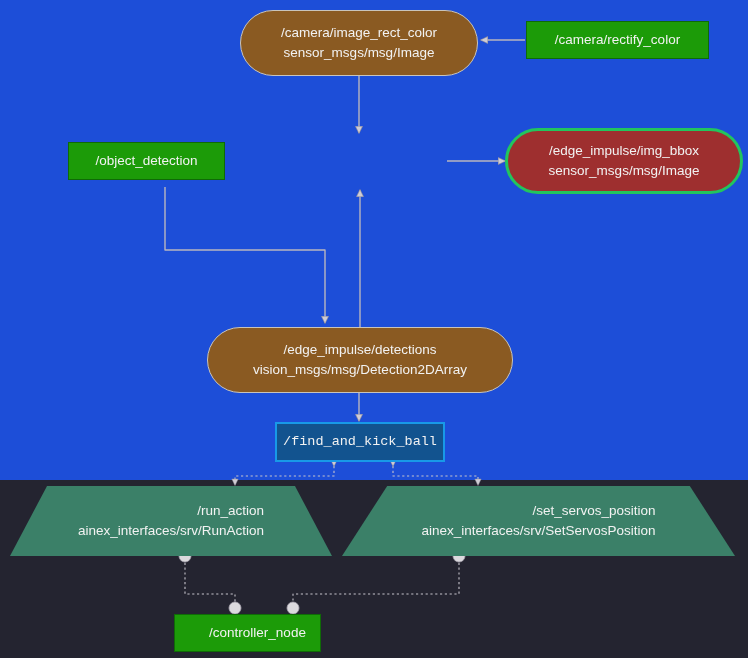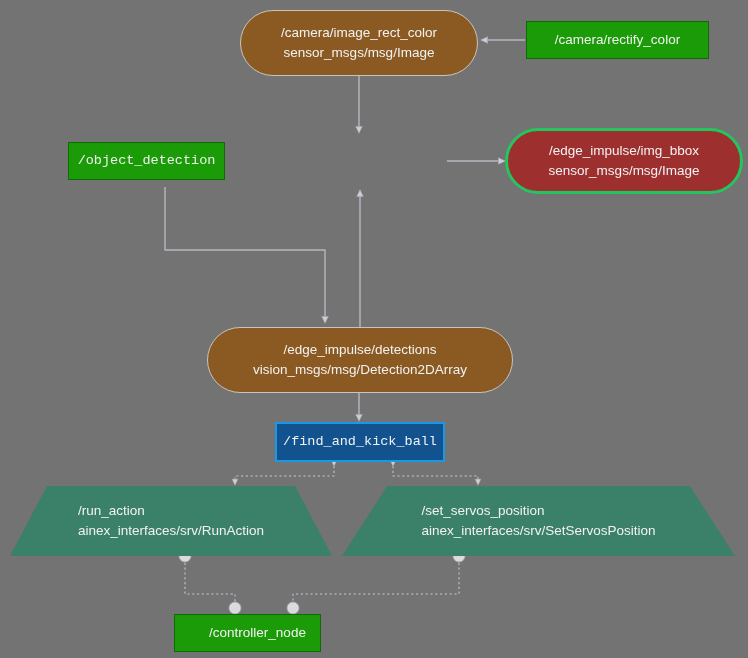--- a/index.html
+++ b/index.html
@@ -9,22 +9,22 @@
   }
   body {
     width: 748px;
     height: 658px;
     overflow: hidden;
     font-family: "Liberation Sans", sans-serif;
   }
   #graph-root {
     position: relative;
     width: 748px;
-    height: 658px;
-    background: #737373;
+    height: 480px;
+    background: #1d4ed8;
   }
   #edge-layer {
     position: absolute;
     left: 0;
     top: 0;
     width: 748px;
     height: 658px;
   }
   .node {
     position: absolute;
@@ -72,21 +72,21 @@
     width: 100%; height: 100%;
     background: #3b8068;
     clip-path: polygon(11.5% 0%, 88.5% 0%, 100% 100%, 0% 100%);
     z-index: -1;
   }
   .n-service .txt {
     position: relative;
     z-index: 1;
     display: flex;
     flex-direction: column;
-    align-items: flex-start;
+    align-items: flex-end;
     justify-content: center;
   }
 </style>
 </head>
 <body>
 
 <div id="graph-root">
 
   <svg id="edge-layer" viewBox="0 0 748 658" width="748" height="658" xmlns="http://www.w3.org/2000/svg">
     <defs>
@@ -145,21 +145,21 @@
 
   <div class="node n-topic" style="left:240px; top:10px; width:238px; height:66px;">
     <span class="ln">/camera/image_rect_color</span>
     <span class="ln">sensor_msgs/msg/Image</span>
   </div>
 
   <div class="node n-proc" style="left:526px; top:21px; width:183px; height:38px;">
     <span class="ln">/camera/rectify_color</span>
   </div>
 
-  <div class="node n-proc" style="left:68px; top:142px; width:157px; height:38px;font-family:Liberation Mono, monospace;">
+  <div class="node n-proc" style="left:68px; top:142px; width:157px; height:38px;">
     <span class="ln">/object_detection</span>
   </div>
 
 
   <div class="node n-topic-err" style="left:505px; top:128px; width:238px; height:66px;">
     <span class="ln">/edge_impulse/img_bbox</span>
     <span class="ln">sensor_msgs/msg/Image</span>
   </div>
 
   <div class="node n-topic" style="left:207px; top:327px; width:306px; height:66px;">

